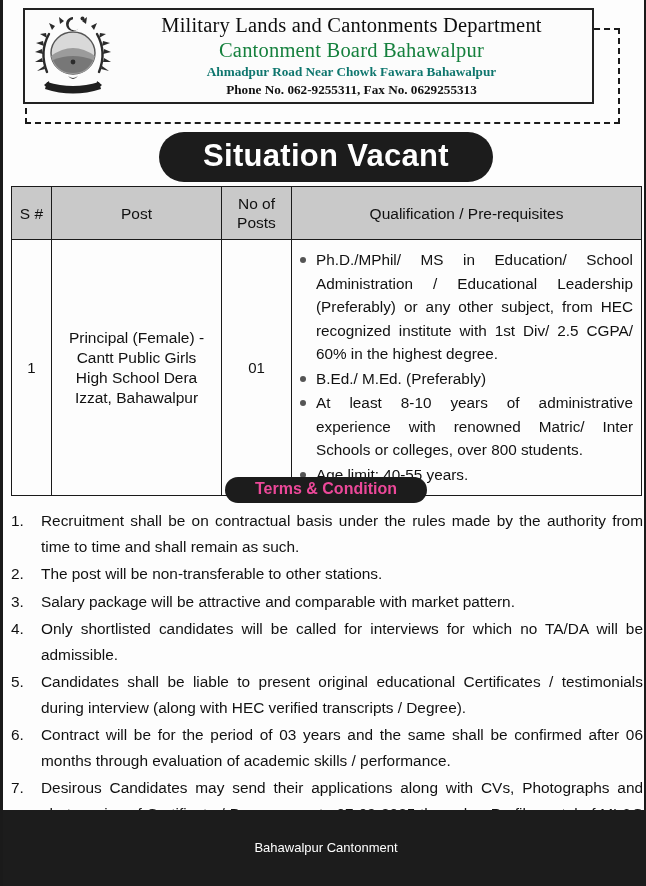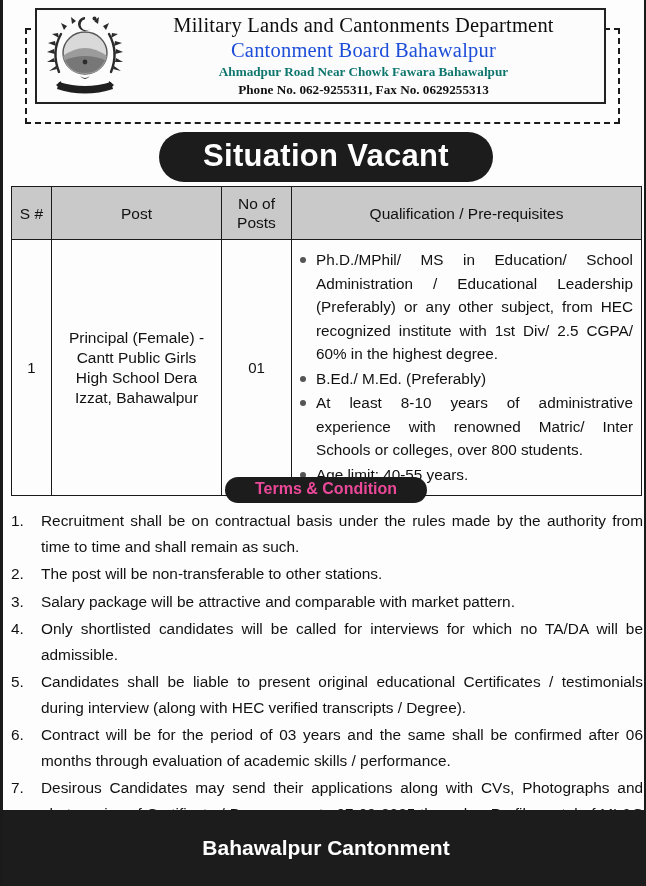--- a/index.html
+++ b/index.html
@@ -22,42 +22,42 @@
   .dashed-frame {
     position:absolute;
     left:22px; top:28px;
     width:595px; height:96px;
     border:2px dashed #1a1a1a;
   }
 
   
   .letterhead {
     position:absolute;
-    left:32px; top:8px;
+    left:20px; top:8px;
     width:571px; height:96px;
     border:2px solid #222;
     background:#fcfcfc;
     display:flex;
     align-items:center;
   }
   .crest {
     width:96px; height:92px;
     flex:0 0 96px;
     position:relative;
     display:flex; align-items:center; justify-content:center;
   }
   .crest svg { display:block; }
   .lh-text {
     flex:1 1 auto;
     text-align:center;
     padding-right:10px;
     font-family:"Liberation Serif", serif;
   }
   .lh-l1 { font-size:20.5px; line-height:25px; letter-spacing:.2px; color:#0d0d0d; }
-  .lh-l2 { font-size:20.5px; line-height:25px; letter-spacing:.2px; color:#1d4ed8; }
+  .lh-l2 { font-size:20.5px; line-height:25px; letter-spacing:.2px; color:#15803d; }
   .lh-l3 { font-size:13.2px; line-height:18px; font-weight:bold; color:#0f766e; }
   .lh-l4 { font-size:13.2px; line-height:18px; font-weight:bold; color:#111;font-family:Liberation Serif, serif; }
 
   
   .pill-wrap { position:absolute; left:0; top:132px; width:646px; text-align:center; }
   .pill {
     display:inline-block;
     background:#1c1c1c;
     color:#ffffff;
     font-size:31px;
@@ -150,21 +150,21 @@
     left:0; bottom:0;
     width:646px; height:76px;
     background:#1c1c1c;
     color:#ffffff;
     display:flex;
     flex-direction:column;
     align-items:center;
     justify-content:center;
   }
   .f1 { font-size:25.5px; font-weight:bold; line-height:31px; }
-  .f2 { font-size:21px; font-weight:bold; line-height:24px; }
+  .f2 { font-size:13px; font-weight:normal; line-height:24px; }
 </style>
 </head>
 <body>
 
 <div id="page">
 
   <div class="dashed-frame"></div>
 
   <div class="letterhead">
     <div class="crest">

